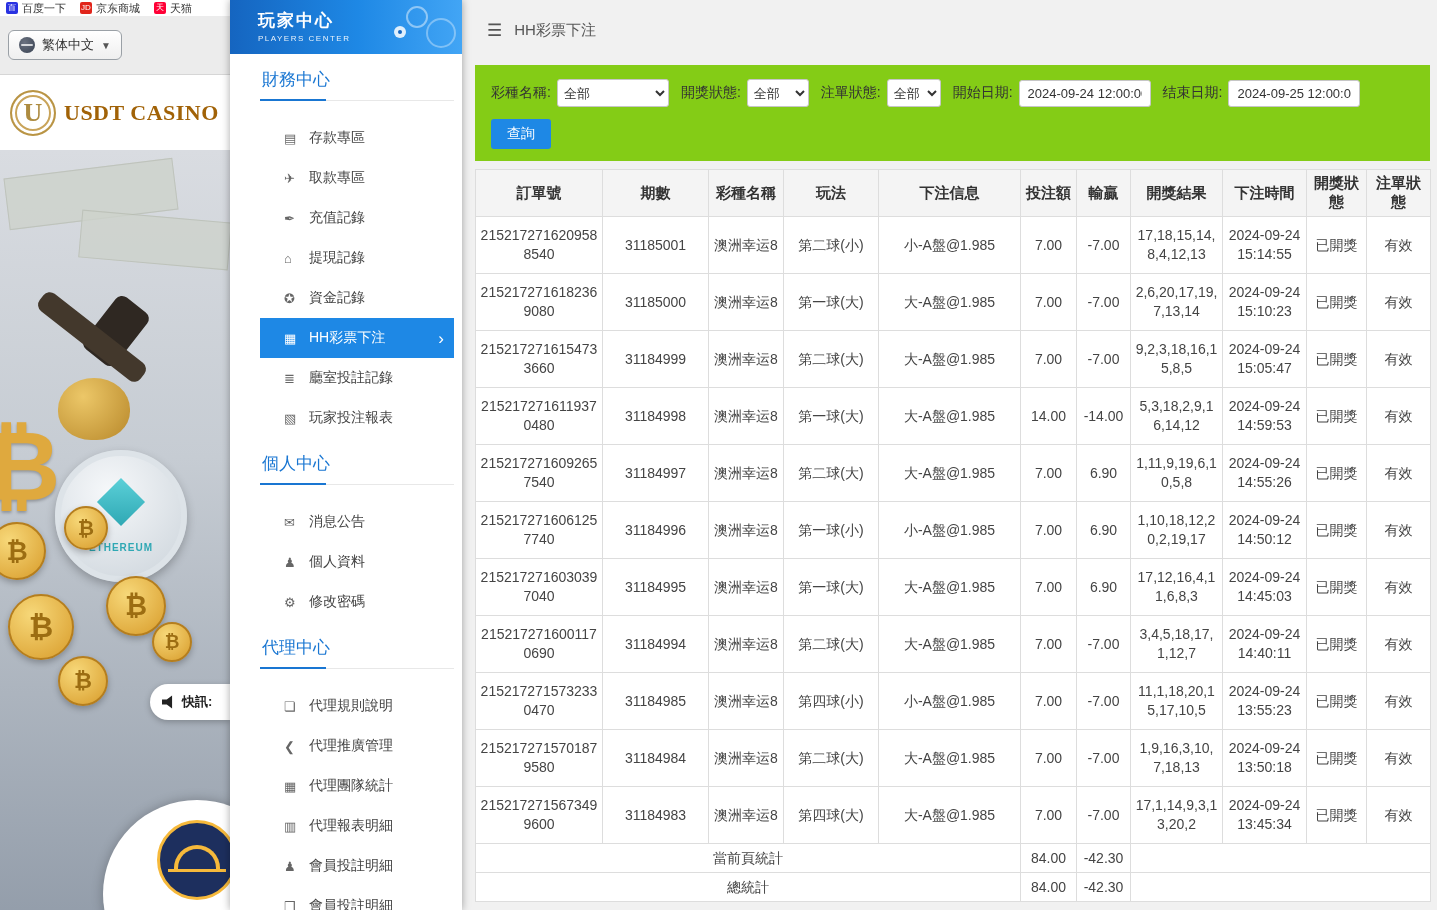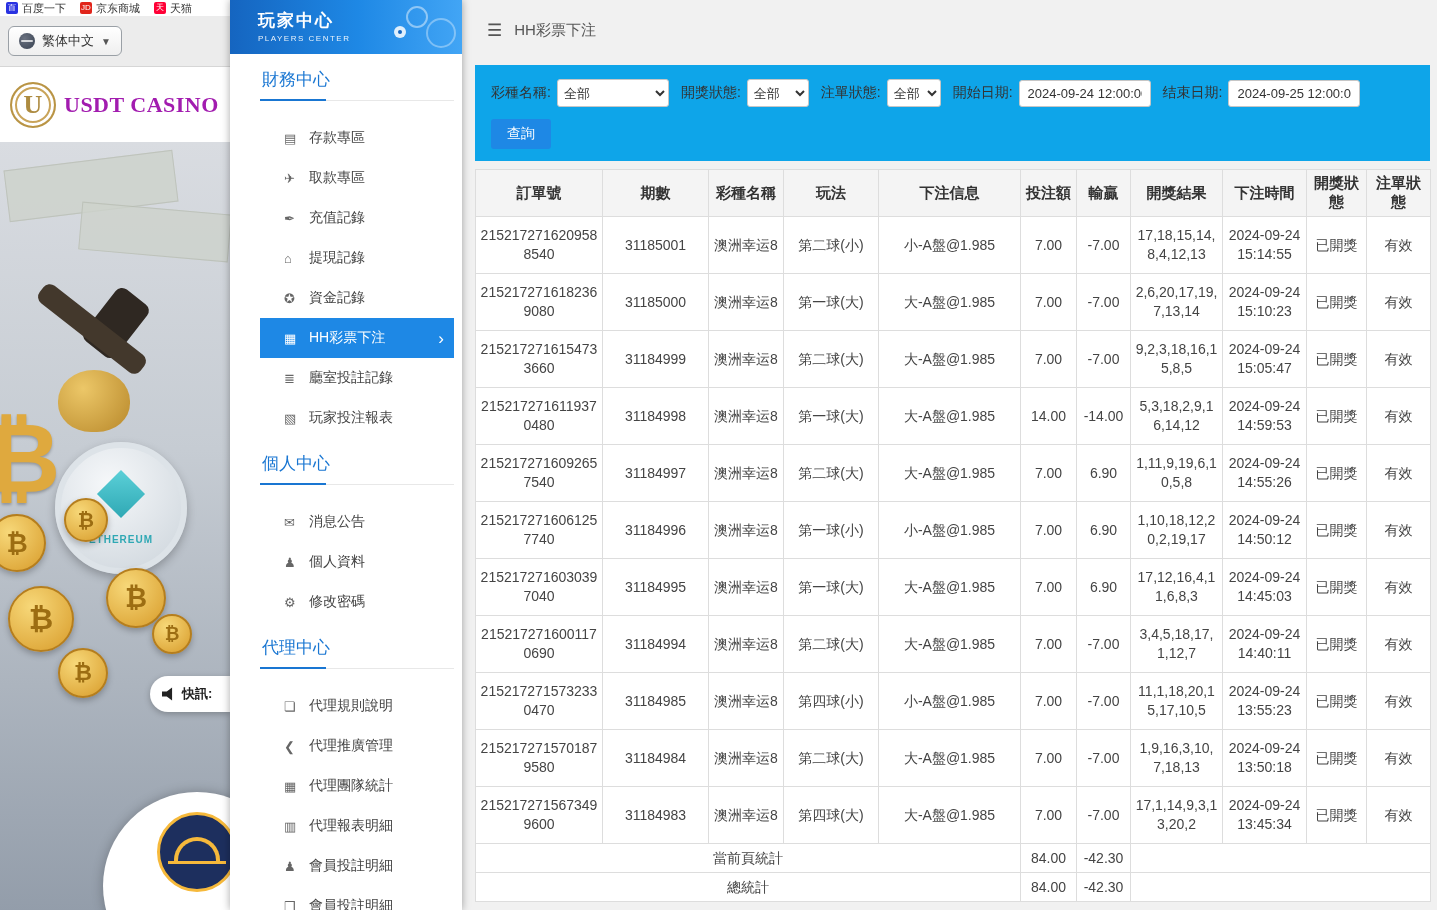--- a/index.html
+++ b/index.html
@@ -4,28 +4,28 @@
 <style>
   * { box-sizing: border-box; margin: 0; padding: 0; }
   html,body { width:1437px; height:910px; overflow:hidden; }
   body { font-family:"Liberation Sans", sans-serif; background:#f1f1f1; position:relative; }
 
   
   .left-page { position:absolute; left:0; top:0; width:230px; height:910px; background:#dfe3e8; overflow:hidden; }
   .bookmarks { height:16px; background:#fff; display:flex; align-items:center; gap:14px; padding:0 6px; font-size:11px; color:#333; white-space:nowrap; overflow:hidden; }
   .bm-item { display:inline-flex; align-items:center; gap:4px; cursor:pointer; }
   .bm-icon { width:12px; height:12px; border-radius:2px; color:#fff; font-size:8px; line-height:12px; text-align:center; display:inline-block; }
-  .lang-bar { height:51px; background:#ececec; border-bottom:1px solid #d6d6d6; display:flex; align-items:center; padding:8px 8px; }
+  .lang-bar { height:59px; background:#ececec; border-bottom:1px solid #d6d6d6; display:flex; align-items:center; padding:8px 8px; }
   .lang-pill { display:inline-flex; align-items:center; gap:7px; border:1px solid #9aa0a6; border-radius:6px; background:linear-gradient(#ffffff,#efefef); padding:5px 10px; font-size:13px; color:#333; cursor:pointer; }
   .globe { width:16px; height:16px; border-radius:50%; background:radial-gradient(circle at 35% 35%, #6b7280, #374151); display:inline-block; position:relative; }
   .globe::after { content:""; position:absolute; left:2px; right:2px; top:7px; height:2px; background:rgba(255,255,255,.75); border-radius:2px; }
   .lang-caret { font-size:10px; color:#555; }
   .logo-band { height:75px; background:#fff; display:flex; align-items:center; gap:8px; padding:0 10px; cursor:pointer; }
   .logo-circle { width:46px; height:46px; border-radius:50%; border:2px solid #b99444; box-shadow: inset 0 0 0 3px #fff, inset 0 0 0 5px #c9a45a; color:#ad8b40; font:bold 26px "Liberation Serif", serif; display:flex; align-items:center; justify-content:center; flex:none; }
-  .logo-text { font:bold 22px "Liberation Serif", serif; color:#a21caf; letter-spacing:.5px; white-space:nowrap; }
+  .logo-text { font:bold 22px "Liberation Serif", serif; color:#a16207; letter-spacing:.5px; white-space:nowrap; }
 
   .hero { position:relative; height:770px; background:linear-gradient(180deg,#d9dce1 0%,#c6ccd3 40%,#939daa 100%); overflow:hidden; }
   .bill { position:absolute; background:#ced3cc; border:1px solid #b9beb4; opacity:.8; }
   .bill1 { left:6px; top:18px; width:170px; height:52px; transform:rotate(-7deg); }
   .bill2 { left:80px; top:66px; width:150px; height:48px; transform:rotate(5deg); }
   .gavel-handle { position:absolute; left:28px; top:176px; width:128px; height:22px; background:#43382c; border-radius:8px; transform:rotate(38deg); }
   .gavel-head { position:absolute; left:96px; top:148px; width:40px; height:66px; background:#2f2822; border-radius:8px; transform:rotate(38deg); }
   .money-bag { position:absolute; left:58px; top:228px; width:72px; height:62px; background:radial-gradient(circle at 35% 30%, #ecc768, #b8882a); border-radius:50% 50% 46% 46%; }
   .big-btc { position:absolute; left:-18px; top:262px; font-size:96px; font-weight:bold; color:#dfa93e; text-shadow:0 2px 3px rgba(0,0,0,.25); }
   .eth-coin { position:absolute; left:55px; top:300px; width:132px; height:132px; border-radius:50%; background:radial-gradient(circle at 40% 30%, #f6f8fa, #ccd4db); border:6px solid #dde3e8; box-shadow:0 4px 10px rgba(0,0,0,.25); }
@@ -56,21 +56,21 @@
   .nav-icon { width:25px; font-size:13px; color:#666; flex:none; }
   .nav-item.active { background:#1e88e5; color:#fff; }
   .nav-item.active .nav-icon { color:#fff; }
   .nav-arrow { position:absolute; right:10px; font-size:17px; line-height:1; }
 
   
   .main { position:absolute; left:462px; top:0; width:975px; height:910px; background:#f1f1f1; overflow:hidden; }
   .topbar { height:60px; display:flex; align-items:center; gap:12px; padding-left:25px; color:#555; }
   .hamburger { font-size:17px; color:#555; cursor:pointer; }
   .page-title { font-size:15px; color:#555; }
-  .filter-panel { margin:5px 7px 8px 13px; background:#0ea5e9; padding:14px 14px 10px 14px; }
+  .filter-panel { margin:5px 7px 8px 13px; background:#84cc16; padding:14px 14px 10px 14px; }
   .filter-row { display:flex; align-items:center; font-size:14px; color:#333; flex-wrap:nowrap; }
   .f-label { margin:0 6px 0 12px; white-space:nowrap; }
   .f-label:first-child { margin-left:2px; }
   select { height:28px; border:1px solid #c6c6c6; border-radius:3px; background:#fff; font-size:13px; color:#333; padding:0 2px; font-family:inherit; }
   .sel-lottery { width:112px; }
   .sel-draw { width:62px; }
   .sel-order { width:54px; }
   input.date { height:27px; border:1px solid #c6c6c6; border-radius:3px; font-size:13px; color:#333; padding:0 8px; width:132px; font-family:inherit; }
   .search-btn { margin:12px 0 2px 2px; background:#1e88e5; color:#fff; border:none; border-radius:3px; font-size:14px; padding:6px 16px; cursor:pointer; font-family:inherit; }
 

